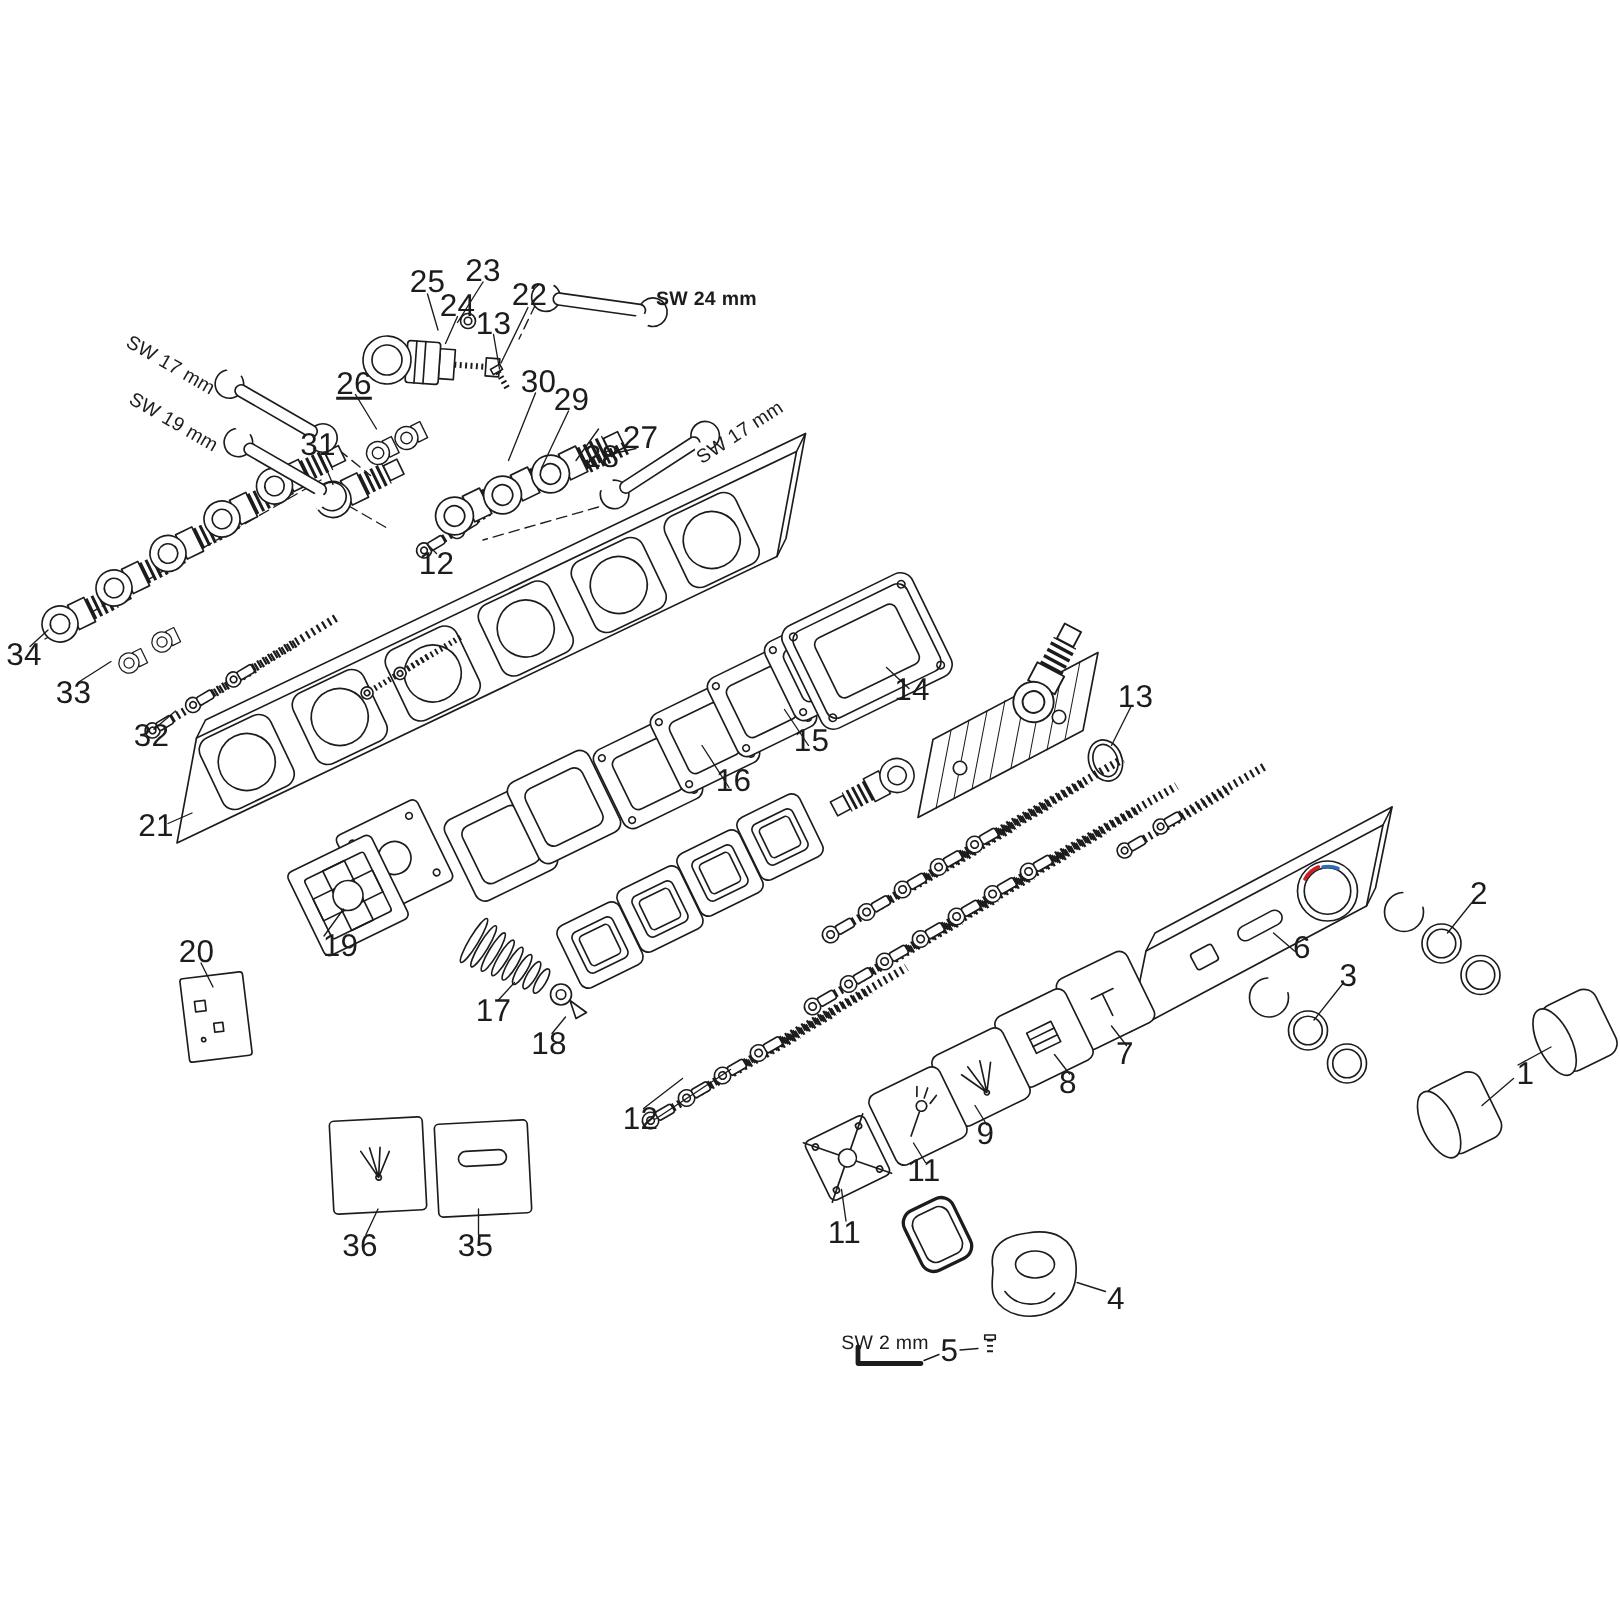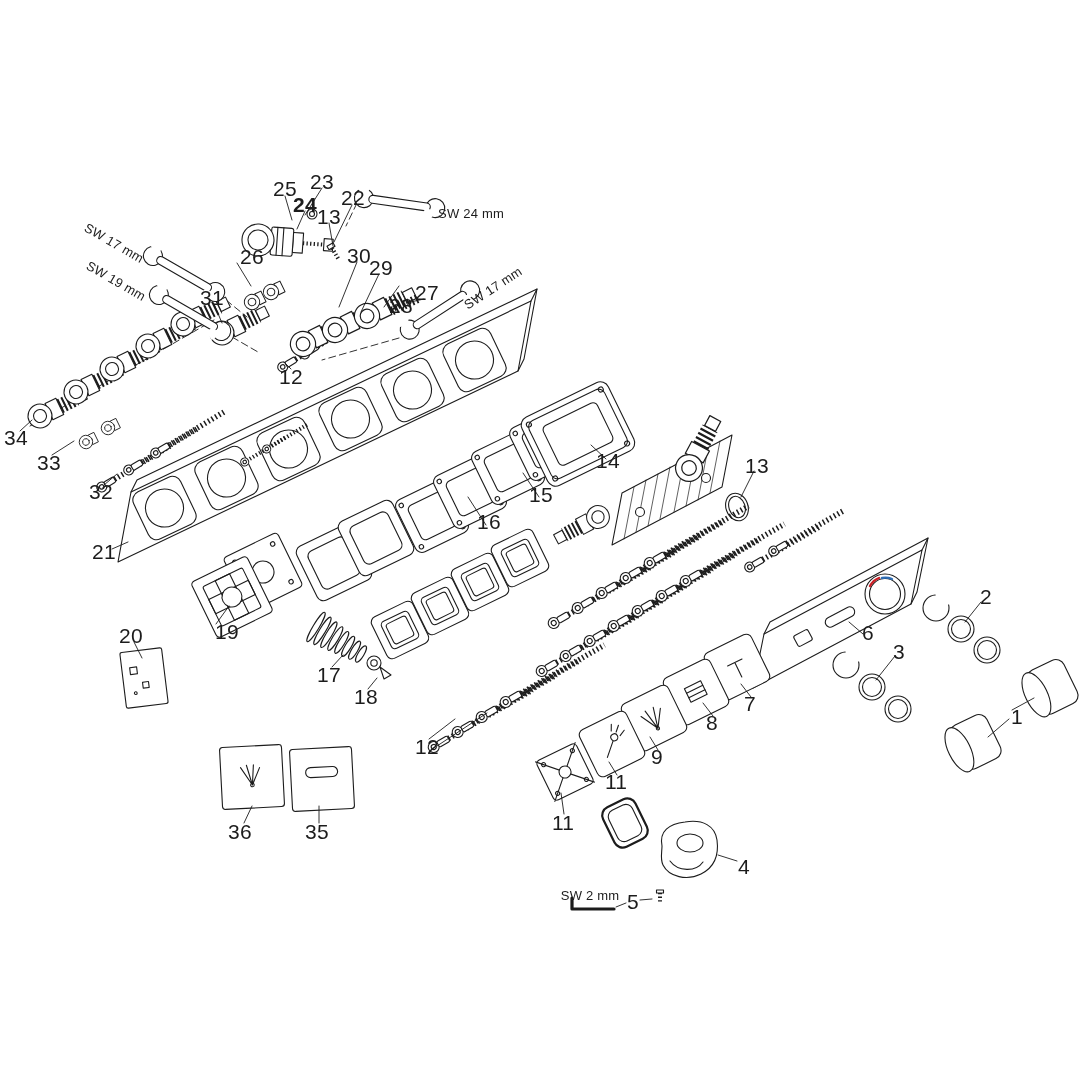--- a/index.html
+++ b/index.html
@@ -393,28 +393,28 @@
   </g>
 
   <g>
     <path class="leader" d="M285,196 L292,220 M322,188 L305,215 M305,211 L297,229 M329,223 L333,246 M352,205 L334,242 M237,263 L251,286 M214,304 L222,323 M357,262 L339,307 M379,274 L361,312 M399,286 L384,307 M424,299 L406,303 M291,369 L284,362 M20,431 L32,420 M52,455 L74,441 M104,485 L117,474 M112,549 L128,542 M134,642 L142,658 M216,624 L229,606 M332,667 L343,655 M368,689 L377,678 M429,739 L455,719 M437,746 L487,713 M486,525 L468,497 M539,497 L523,473 M606,459 L591,445 M754,471 L741,497 M863,634 L849,622 M981,602 L965,622 M895,656 L876,680 M1012,710 L1034,698 M1009,719 L988,737 M751,697 L741,684 M713,716 L703,703 M658,750 L650,737 M617,775 L609,762 M564,814 L561,793 M244,823 L252,806 M319,823 L319,806 M737,861 L718,855 M626,903 L616,907 M640,900 L652,899"></path>
   </g>
 </svg>
 
 <div class="callout-layer">
       <span class="callout" style="left: 285px; top: 188px; transform: translate(-50%, -50%);">25</span>
       <span class="callout" style="left: 322px; top: 181px; transform: translate(-50%, -50%);">23</span>
-      <span class="callout" style="left: 305px; top: 204px; transform: translate(-50%, -50%); font-weight: bold;">24</span>
+      <span class="callout" style="left: 305px; top: 204px; transform: translate(-50%, -50%);">24</span>
       <span class="callout" style="left: 329px; top: 216px; transform: translate(-50%, -50%);">13</span>
       <span class="callout" style="left: 353px; top: 197px; transform: translate(-50%, -50%);">22</span>
-      <span class="callout small" style="left: 471px; top: 213px; transform: translate(-50%, -50%);">SW 24 mm</span>
+      <span class="callout small" style="left: 471px; top: 199px; transform: translate(-50%, -50%); font-weight: bold;">SW 24 mm</span>
       <span class="callout small" style="left: 114px; top: 243px; transform: translate(-50%, -50%) rotate(30deg);">SW 17 mm</span>
       <span class="callout small" style="left: 116px; top: 281px; transform: translate(-50%, -50%) rotate(30deg);">SW 19 mm</span>
       <span class="callout small" style="left: 493px; top: 288px; transform: translate(-50%, -50%) rotate(-33deg);">SW 17 mm</span>
-      <span class="callout" style="left: 252px; top: 256px; transform: translate(-50%, -50%);">26</span>
+      <span class="callout" style="left: 236px; top: 256px; transform: translate(-50%, -50%); text-decoration: underline;">26</span>
       <span class="callout" style="left: 212px; top: 297px; transform: translate(-50%, -50%); text-align: right;">31</span>
       <span class="callout" style="left: 359px; top: 255px; transform: translate(-50%, -50%);">30</span>
       <span class="callout" style="left: 381px; top: 267px; transform: translate(-50%, -50%);">29</span>
       <span class="callout" style="left: 401px; top: 279px; transform: translate(-50%, -50%); margin-top: 26px;">28</span>
       <span class="callout" style="left: 427px; top: 292px; transform: translate(-50%, -50%);">27</span>
       <span class="callout" style="left: 291px; top: 376px; transform: translate(-50%, -50%);">12</span>
       <span class="callout" style="left: 16px; top: 437px; transform: translate(-50%, -50%);">34</span>
       <span class="callout" style="left: 49px; top: 462px; transform: translate(-50%, -50%);">33</span>
       <span class="callout" style="left: 101px; top: 491px; transform: translate(-50%, -50%);">32</span>
       <span class="callout" style="left: 104px; top: 551px; transform: translate(-50%, -50%);">21</span>

